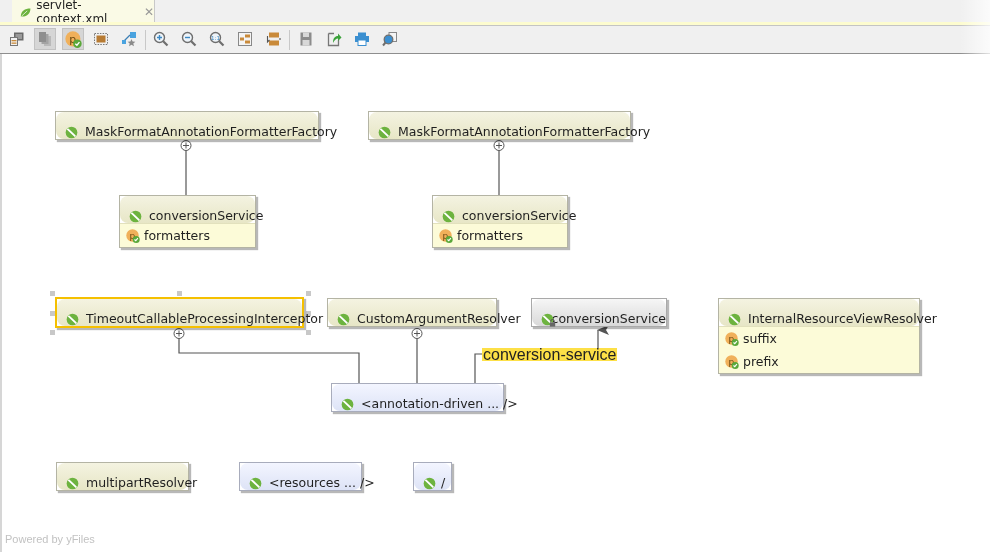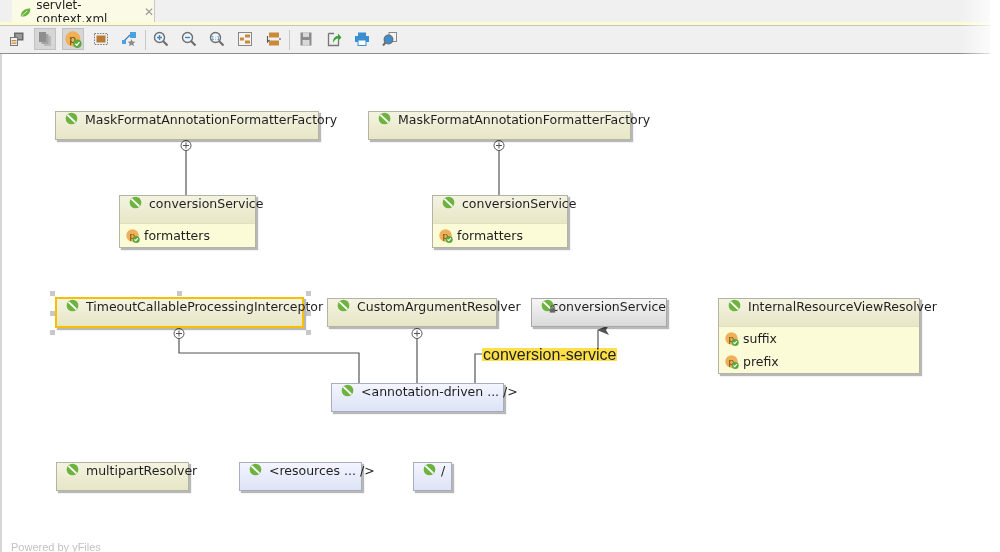--- a/index.html
+++ b/index.html
@@ -10,37 +10,37 @@
   .tab-underline { position:absolute; left:0; top:22px; width:990px; height:3px; background:#fdfccf; border-bottom:1px solid #c4c4c4;}
   .tab .leaf { margin-left:8px; width:13px; height:11px; }
   .tab-label { margin-left:5px; font-size:12px; color:#222; }
   .tab-close { margin-left:7px; color:#999; font-size:12px; cursor:pointer; }
   .toolbar { position:absolute; left:0; top:26px; width:990px; height:27px; background:#f0f0f0; border-bottom:1px solid #8e8e8e; }
   .tb { position:absolute; top:2px; width:22px; height:22px; display:flex; align-items:center; justify-content:center; cursor:pointer; }
   .tb.active { background:#d6d6d6; border:1px solid #c2c2c2; box-sizing:border-box; }
   .tb-sep { position:absolute; top:4px; width:1px; height:20px; background:#c8c8c8; }
   .canvas { position:absolute; left:0; top:54px; width:990px; height:498px; background:#ffffff; border-left:2px solid #d6d6d6; box-sizing:border-box; }
   .node { position:absolute; box-sizing:border-box; border:1px solid #b4b4a4; box-shadow:2px 2px 1px rgba(0,0,0,0.28); }
-  .node .hdr { height:27px; display:flex; align-items:flex-start; white-space:nowrap; }
+  .node .hdr { height:27px; display:flex; align-items:flex-end; white-space:nowrap;border-radius:8px; }
   .node.bean .hdr { background:linear-gradient(to bottom, #f4f3e1 0%, #e7e6c6 100%); }
   .node.ns .hdr { background:linear-gradient(to bottom, #f3f5ff 0%, #dde3f6 100%); }
   .node.ns { border-color:#a8acbc; }
   .node.gray .hdr { background:linear-gradient(to bottom, #f6f6f6 0%, #d9d9d9 100%); }
   .node.gray { border-color:#a9a9a9; }
   .node.selected { border:2px solid #f5c000; }
   .node .icon { width:13px; height:13px; margin-left:9px; margin-right:7px; flex:none; }
   .node .title { font-size:12.5px; color:#1f1f1f; }
   .node .row { height:23px; background:#fcfbd8; display:flex; align-items:center; border-top:1px solid #e2e1bd; }
   .node .row + .row { border-top:none; }
   .node .row .picon { width:14px; height:14px; margin-left:6px; margin-right:4px; flex:none; }
   .node .row .ptxt { font-size:12.5px; color:#1f1f1f; }
   .handle { position:absolute; width:5px; height:5px; background:#c8c8c8; }
   svg.edges { position:absolute; left:0; top:0; width:1000px; height:552px; pointer-events:none; }
   .edge-label { position:absolute; font-family:"Liberation Sans", sans-serif; font-size:16px; color:#222; background:#fde047; padding:0 1px; line-height:13px; }
-  .powered { position:absolute; left:11px; top:533px; font-family:"Liberation Sans", sans-serif; font-size:11px; color:#c2c2c2;margin-top:8px; }
+  .powered { position:absolute; left:5px; top:533px; font-family:"Liberation Sans", sans-serif; font-size:11px; color:#c2c2c2; }
 </style>
 </head>
 <body>
 
 <svg width="0" height="0" style="position:absolute">
   <defs>
     <symbol id="leaf" viewBox="0 0 14 14">
       <circle cx="7" cy="7" r="6.3" fill="#6db33f"></circle>
       <path d="M3.2 3.6 L10.6 10.6" stroke="#ffffff" stroke-width="2.1" stroke-linecap="round"></path>
     </symbol>

